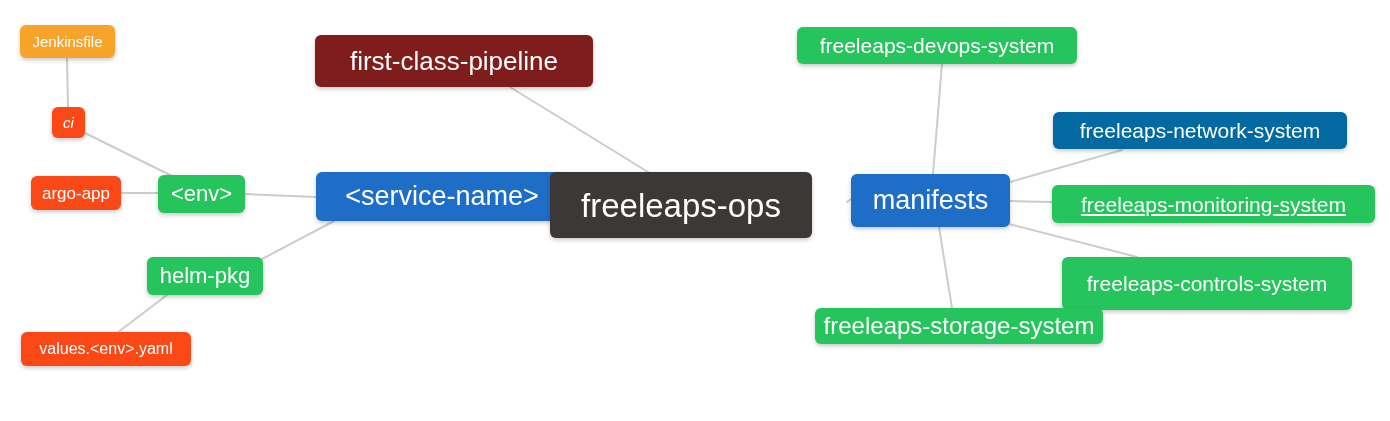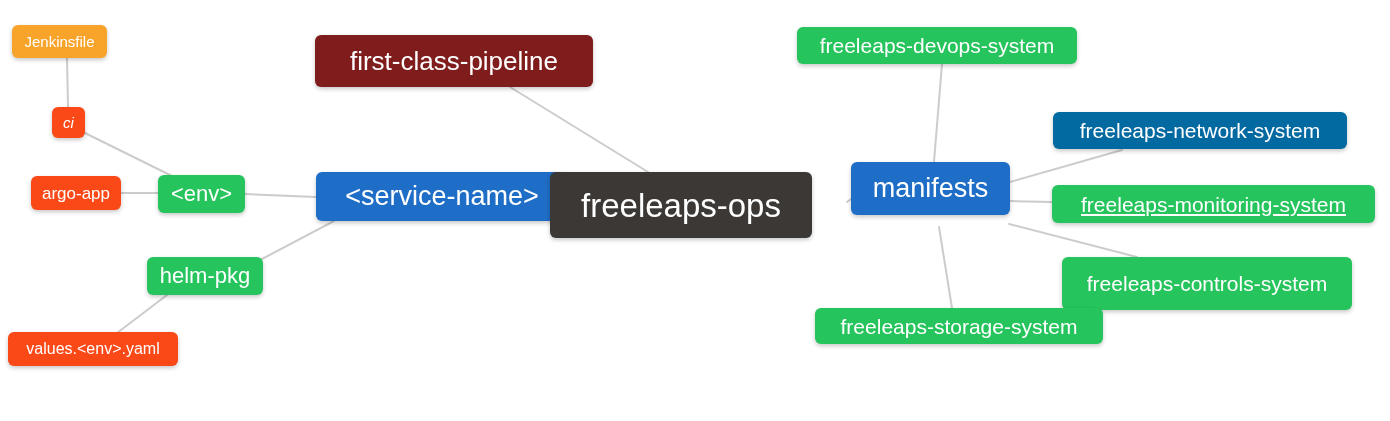--- a/index.html
+++ b/index.html
@@ -52,28 +52,28 @@
       <line x1="510" y1="87" x2="648" y2="172" stroke="#cccccc" stroke-width="2" stroke-linecap="round"></line>
       <line x1="568" y1="199" x2="585" y2="202" stroke="#cccccc" stroke-width="2" stroke-linecap="round"></line>
       <line x1="847" y1="202" x2="851" y2="199" stroke="#cccccc" stroke-width="2" stroke-linecap="round"></line>
       <line x1="933" y1="174" x2="942" y2="64" stroke="#cccccc" stroke-width="2" stroke-linecap="round"></line>
       <line x1="1010" y1="182" x2="1122" y2="150" stroke="#cccccc" stroke-width="2" stroke-linecap="round"></line>
       <line x1="1010" y1="201" x2="1052" y2="202" stroke="#cccccc" stroke-width="2" stroke-linecap="round"></line>
       <line x1="1009" y1="224" x2="1137" y2="257" stroke="#cccccc" stroke-width="2" stroke-linecap="round"></line>
       <line x1="939" y1="227" x2="952" y2="308" stroke="#cccccc" stroke-width="2" stroke-linecap="round"></line>
     </svg>
 
-<div class="node" style="left: 12px; top: 25px; width: 95px; height: 33px; font-size: 15px; background: rgb(248, 164, 42);">Jenkinsfile</div>
+<div class="node" style="left: 20px; top: 25px; width: 95px; height: 33px; font-size: 15px; background: rgb(248, 164, 42);">Jenkinsfile</div>
     <div class="node" style="left: 52px; top: 107px; width: 33px; height: 31px; font-size: 15px; background: rgb(250, 72, 23); font-style: italic;">ci</div>
     <div class="node" style="left: 31px; top: 176px; width: 90px; height: 34px; font-size: 17px; background: rgb(250, 72, 23);">argo-app</div>
     <div class="node" style="left: 158px; top: 175px; width: 87px; height: 38px; font-size: 22px; background: rgb(38, 196, 92); text-align: right;">&lt;env&gt;</div>
     <div class="node" style="left: 315px; top: 35px; width: 278px; height: 52px; font-size: 26px; background: #7f1d1d;">first-class-pipeline</div>
     <div class="node" style="left: 316px; top: 172px; width: 252px; height: 49px; font-size: 27px; background: rgb(30, 109, 198);">&lt;service-name&gt;</div>
     <div class="node" style="left: 550px; top: 172px; width: 262px; height: 66px; font-size: 33px; background: rgb(59, 56, 53);">freeleaps-ops</div>
-    <div class="node" style="left: 851px; top: 162px; width: 159px; height: 53px; font-size: 27px; background: rgb(30, 109, 198);">manifests</div>
+    <div class="node" style="left: 851px; top: 174px; width: 159px; height: 53px; font-size: 27px; background: rgb(30, 109, 198);">manifests</div>
     <div class="node" style="left: 147px; top: 257px; width: 116px; height: 38px; font-size: 22px; background: rgb(38, 196, 92);">helm-pkg</div>
-    <div class="node" style="left: 8px; top: 332px; width: 170px; height: 34px; font-size: 16px; background: rgb(250, 72, 23);">values.&lt;env&gt;.yaml</div>
+    <div class="node" style="left: 21px; top: 332px; width: 170px; height: 34px; font-size: 16px; background: rgb(250, 72, 23);">values.&lt;env&gt;.yaml</div>
     <div class="node" style="left: 797px; top: 27px; width: 280px; height: 37px; font-size: 21px; background: rgb(38, 196, 92);">freeleaps-devops-system</div>
     <div class="node" style="left: 1053px; top: 112px; width: 294px; height: 37px; font-size: 21px; background: #0369a1;">freeleaps-network-system</div>
     <div class="node" style="left: 1052px; top: 185px; width: 323px; height: 38px; font-size: 21px; background: rgb(38, 196, 92); text-decoration: underline;">freeleaps-monitoring-system</div>
     <div class="node" style="left: 1062px; top: 257px; width: 290px; height: 53px; font-size: 21px; background: rgb(38, 196, 92);">freeleaps-controls-system</div>
-    <div class="node" style="left: 815px; top: 308px; width: 288px; height: 36px; font-size: 21px; background: rgb(38, 196, 92);">freeleaps-storage-system</div>
+    <div class="node" style="left: 815px; top: 308px; width: 288px; height: 36px; font-size: 24px; background: rgb(38, 196, 92);">freeleaps-storage-system</div>
   </div>
 
 </body></html>

